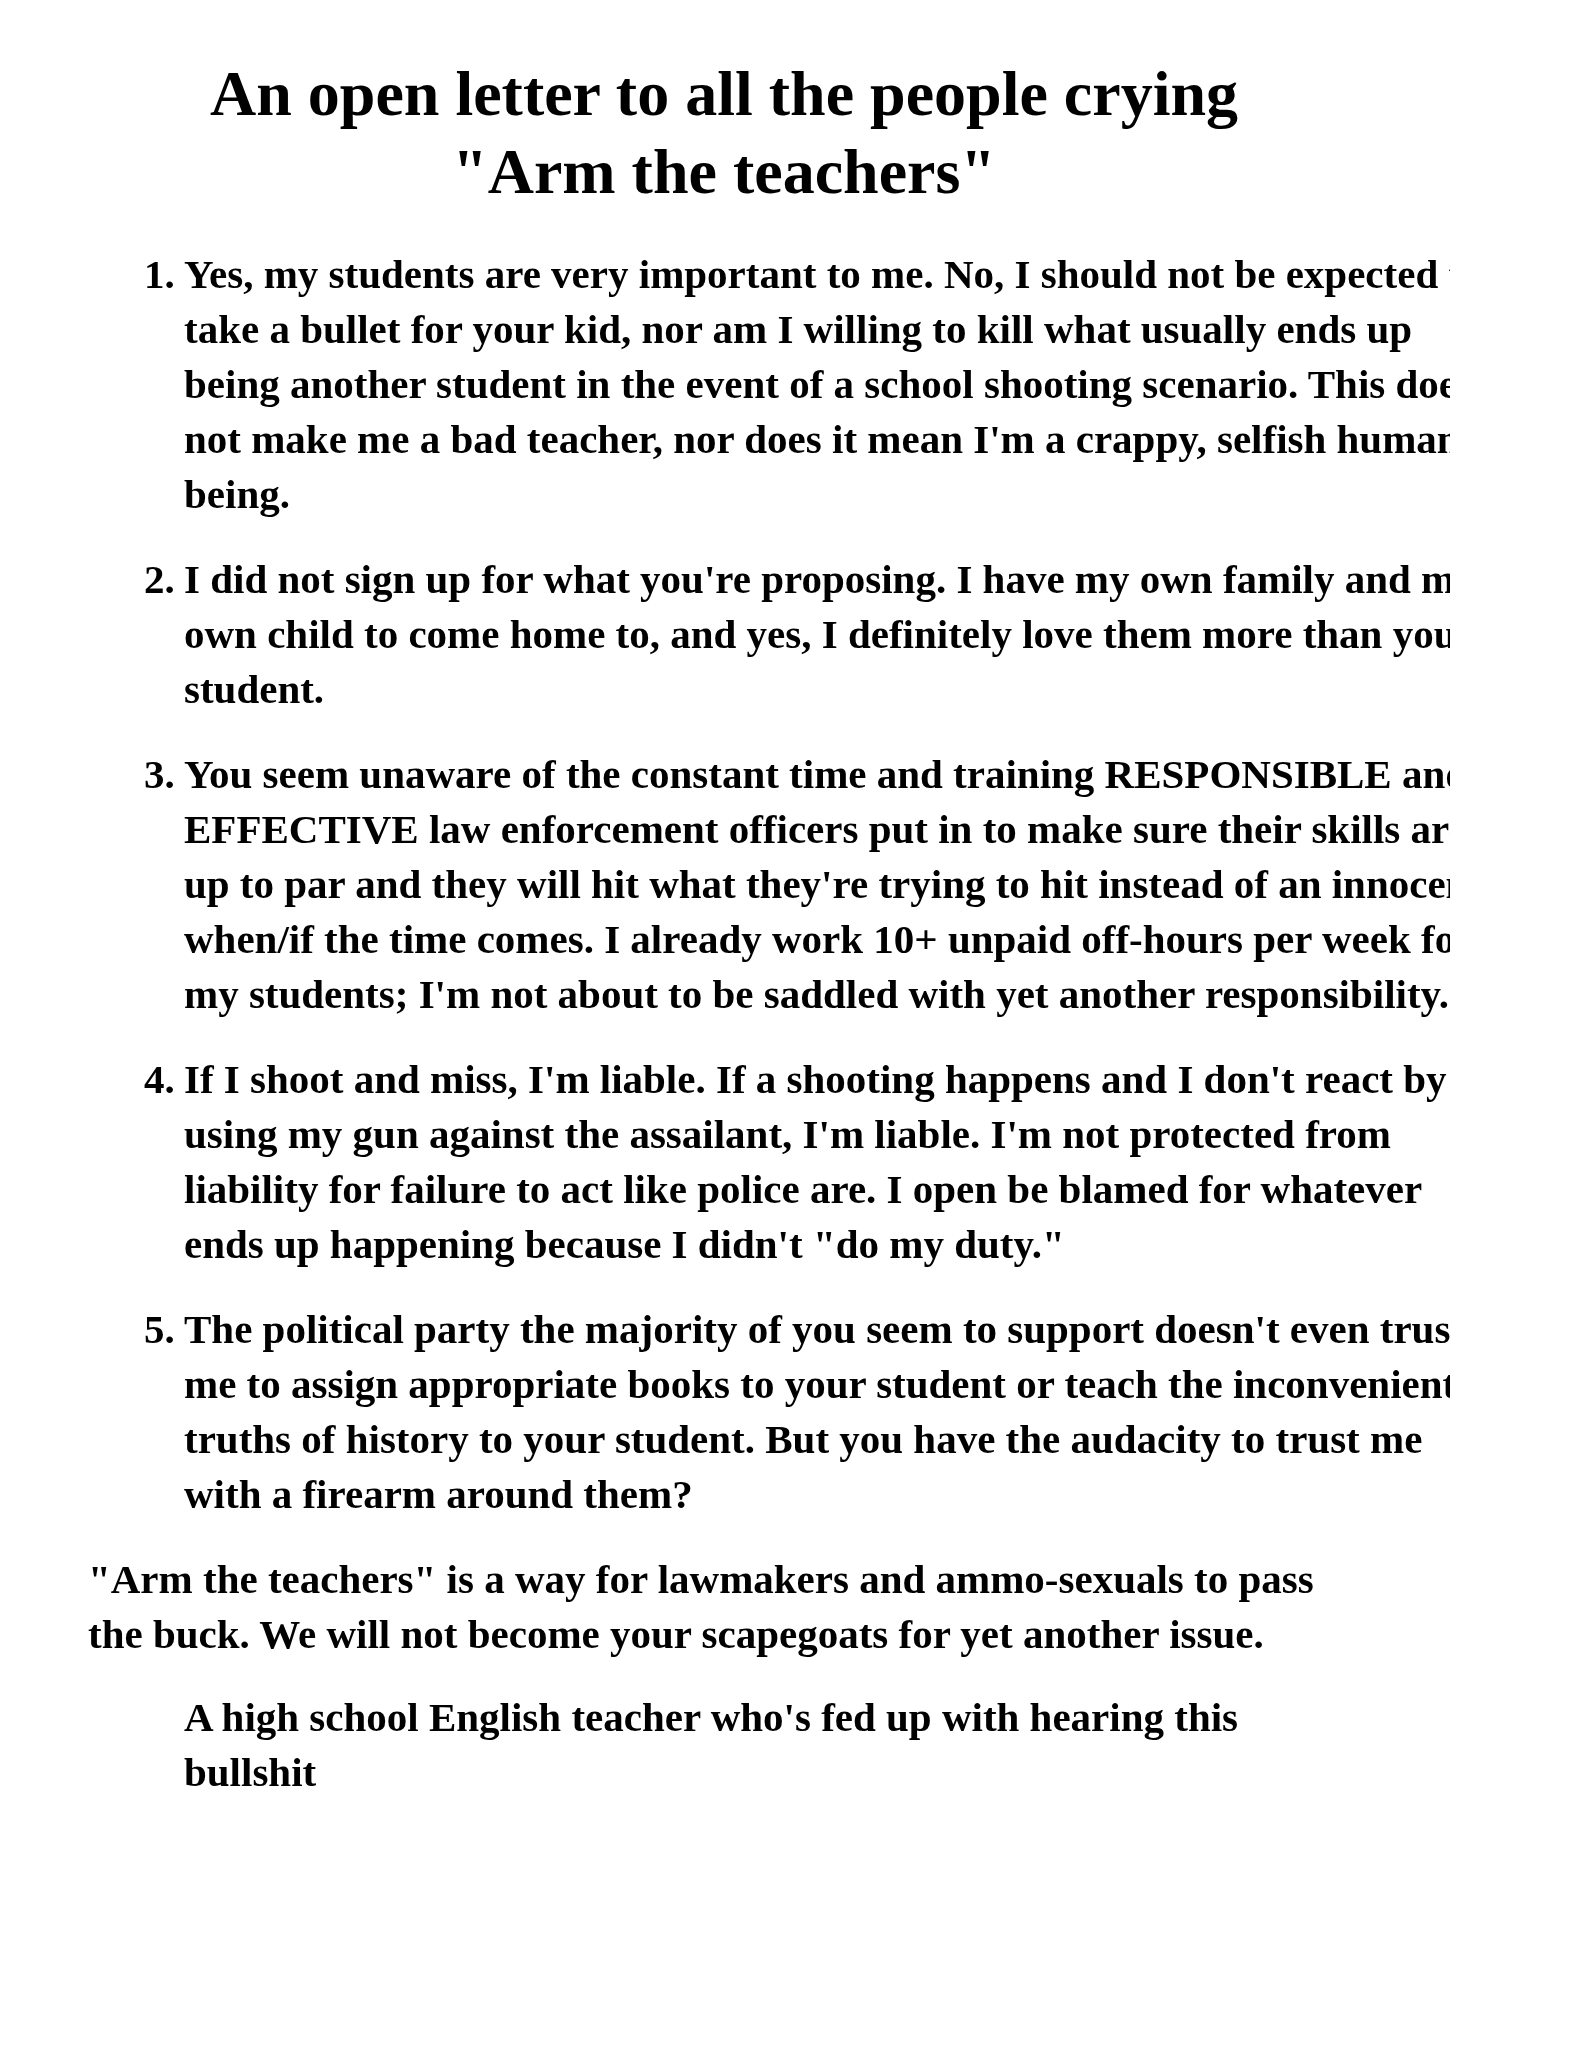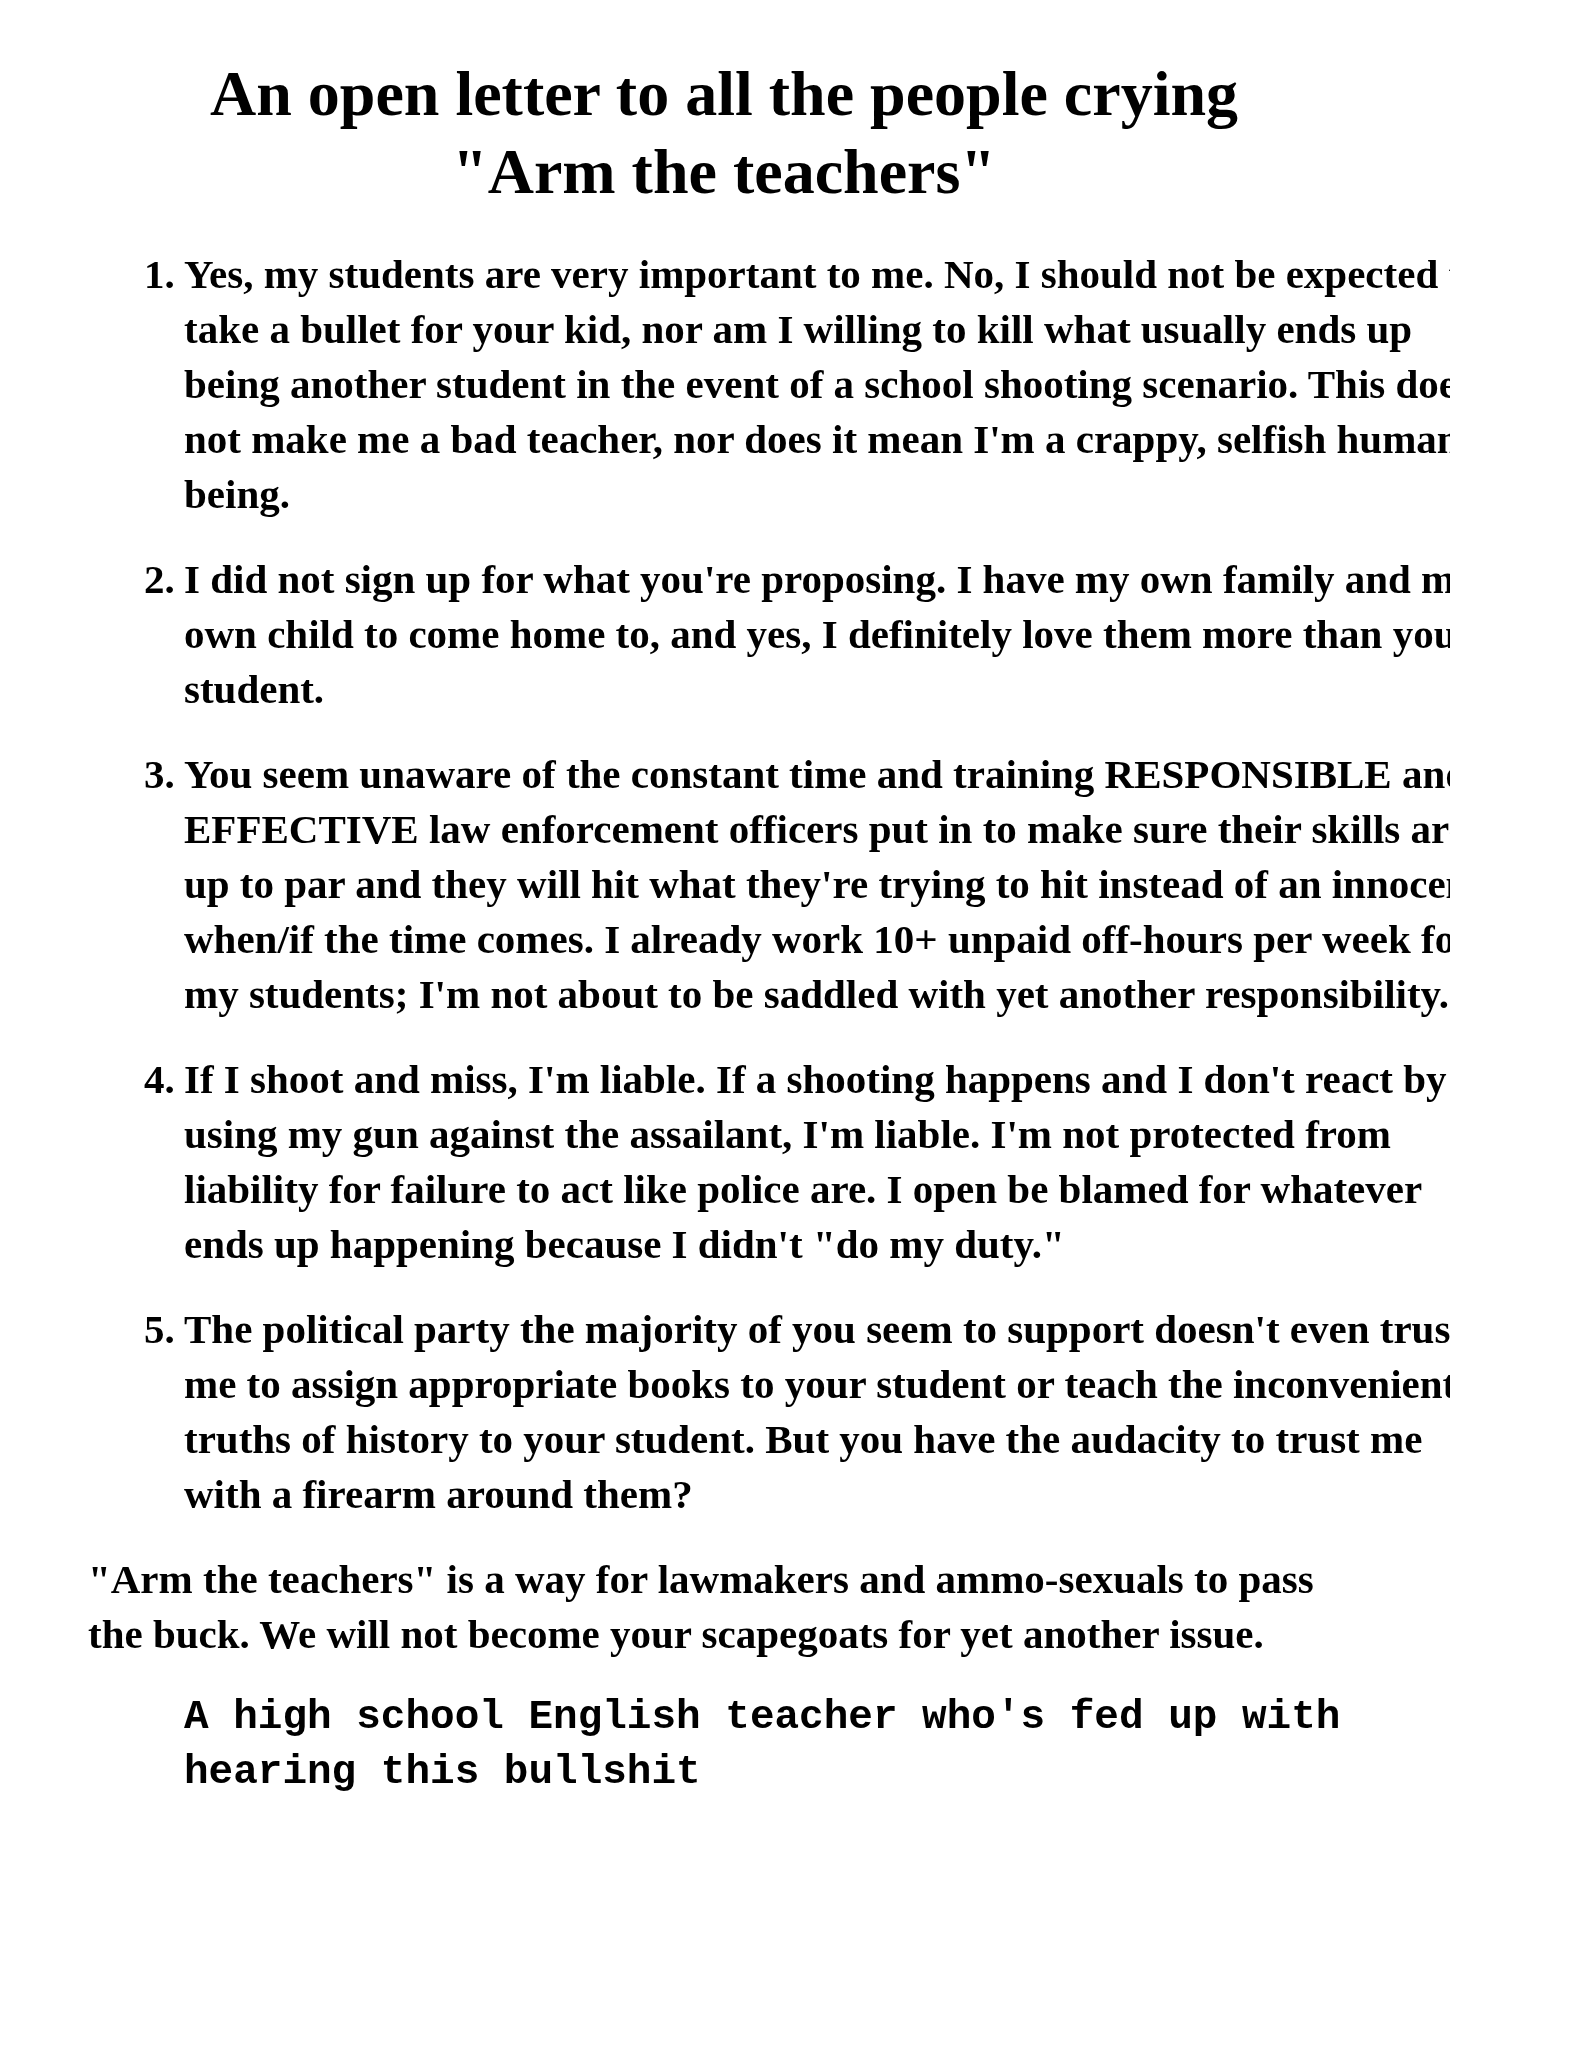--- a/index.html
+++ b/index.html
@@ -57,21 +57,20 @@
     line-height: 55px;
     margin: 30px 0 0 0;
     max-width: 1372px;
   }
   .signature {
     font-size: 41px;
     line-height: 55px;
     margin: 28px 0 12px 0;
     padding-left: 96px;
     max-width: 1372px;
-    font-family: Liberation Mono, monospace;
   }
 </style>
 </head>
 <body>
 
 <div class="page">
 
   <h1 class="title">
     <span class="title-line">An open letter to all the people crying</span>
     <span class="title-line">"Arm the teachers"</span>

